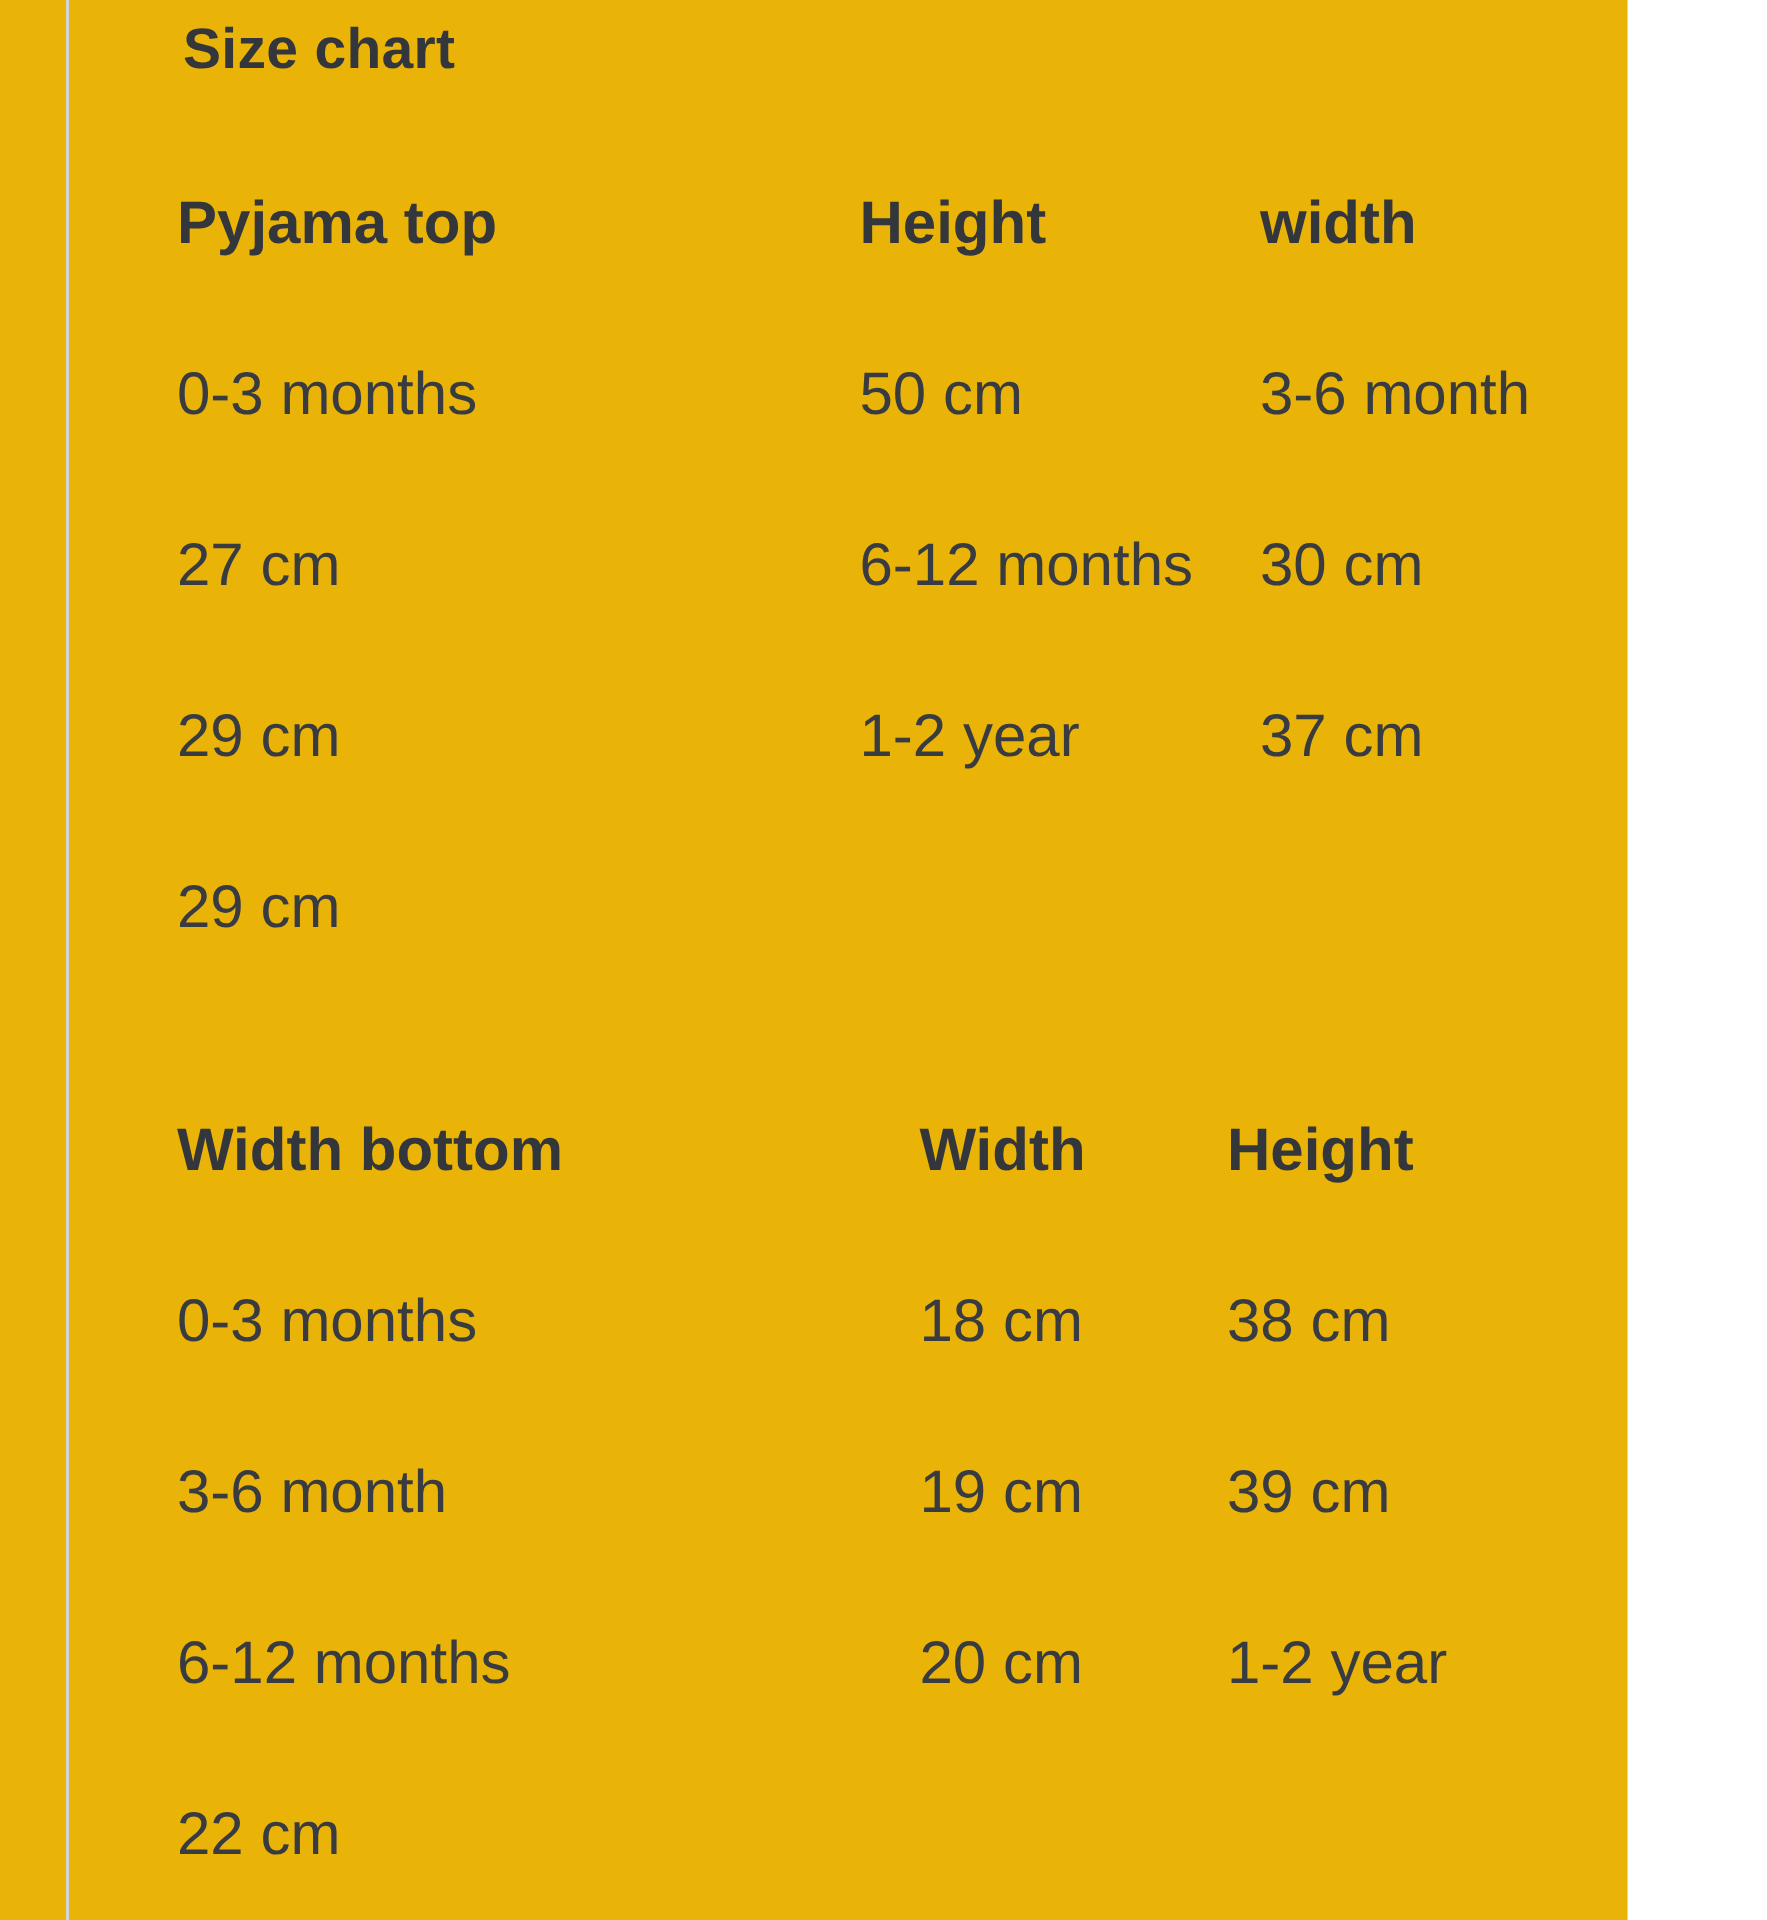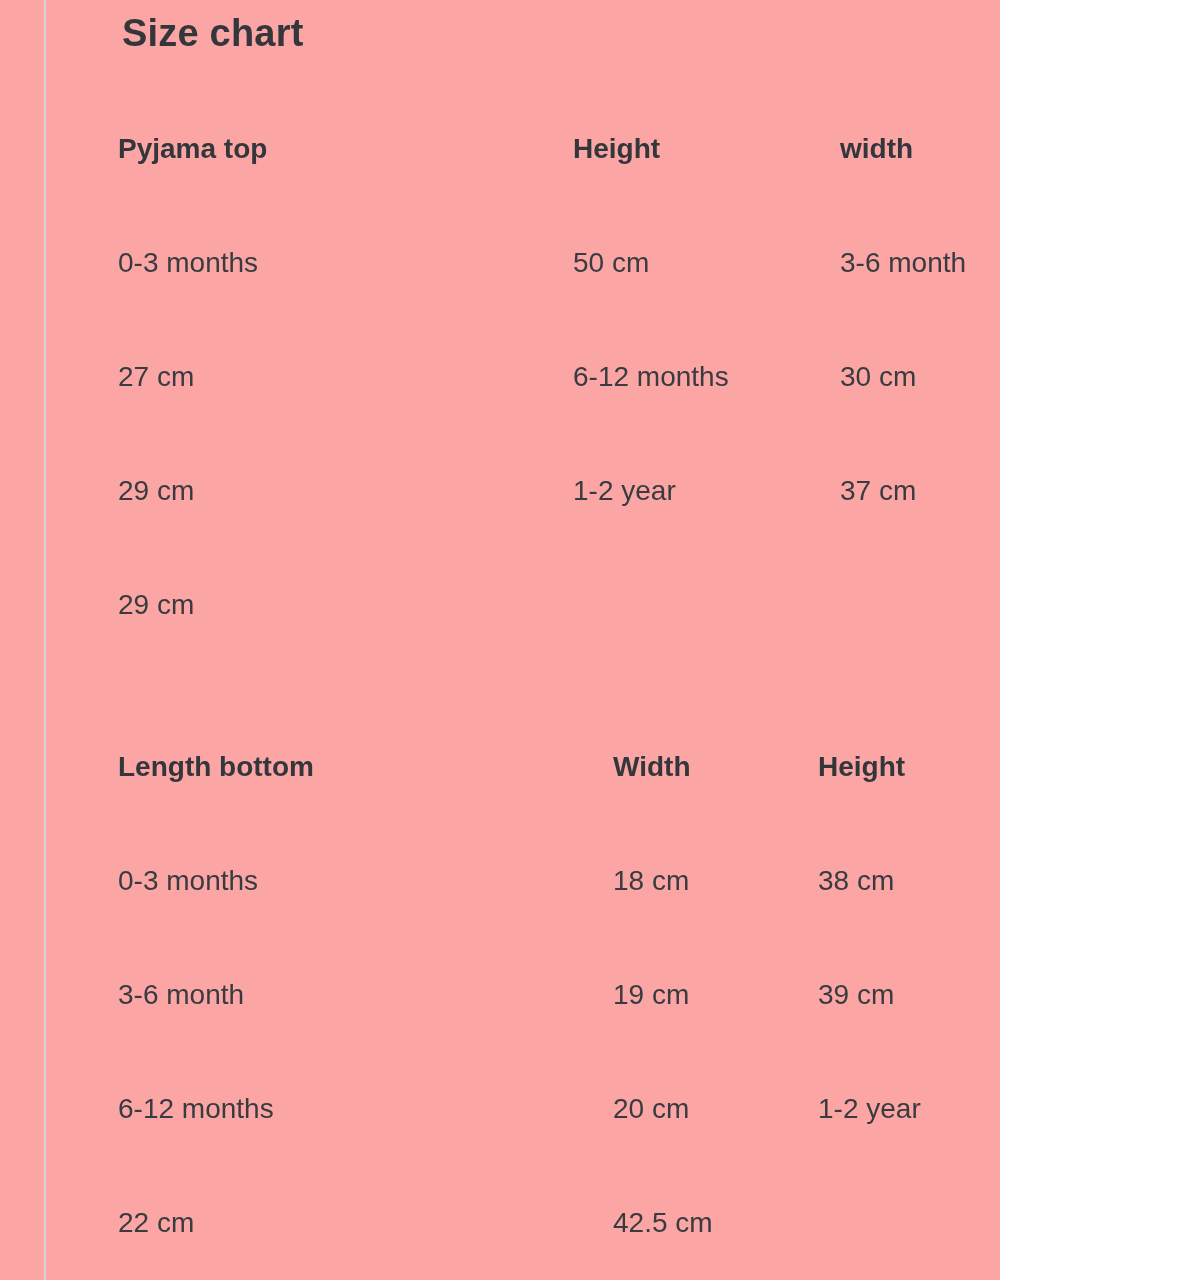--- a/index.html
+++ b/index.html
@@ -2,23 +2,23 @@
 <html><head>
 <meta charset="utf-8">
 <style>
   html, body {
     margin: 0;
     padding: 0;
     background: #ffffff;
   }
   .page {
     position: relative;
-    width: 1000px;
+    width: 1085px;
     height: 1280px;
-    background: #fca5a5;
+    background: #eab308;
     overflow: hidden;
     font-family: "Liberation Sans", "DejaVu Sans", sans-serif;
     color: #34383c;
   }
   .vline {
     position: absolute;
     top: 0;
     height: 100%;
   }
   .vline.left  { left: 44px;  width: 2px; background: #d2d4d5; }
@@ -45,21 +45,21 @@
     grid-template-columns: 455px 267px 290px;
   }
   .size-table.t2 {
     left: 118px;
     top: 710px;
     grid-template-columns: 495px 205px 312px;
   }
   .cell {
     display: flex;
     align-items: center;
-    font-size: 28px;
+    font-size: 40px;
     line-height: 1;
     white-space: nowrap;
     color: #383c40;
   }
   .cell.head {
     font-weight: 700;
     color: #33373b;
   }
 </style>
 </head>
@@ -86,33 +86,32 @@
     <div class="cell">6-12 months</div>
     <div class="cell">30 cm</div>
     <div class="cell">29 cm</div>
 
     <div class="cell">1-2 year</div>
     <div class="cell">37 cm</div>
     <div class="cell">29 cm</div>
   </div>
 
   <div class="size-table t2">
-    <div class="cell head">Length bottom</div>
+    <div class="cell head">Width bottom</div>
     <div class="cell head">Width</div>
     <div class="cell head">Height</div>
 
     <div class="cell">0-3 months</div>
     <div class="cell">18 cm</div>
     <div class="cell">38 cm</div>
 
     <div class="cell">3-6 month</div>
     <div class="cell">19 cm</div>
     <div class="cell">39 cm</div>
 
     <div class="cell">6-12 months</div>
     <div class="cell">20 cm</div>
 
     <div class="cell">1-2 year</div>
     <div class="cell">22 cm</div>
-    <div class="cell">42.5 cm</div>
   </div>
 
 </div>
 
 </body></html>

